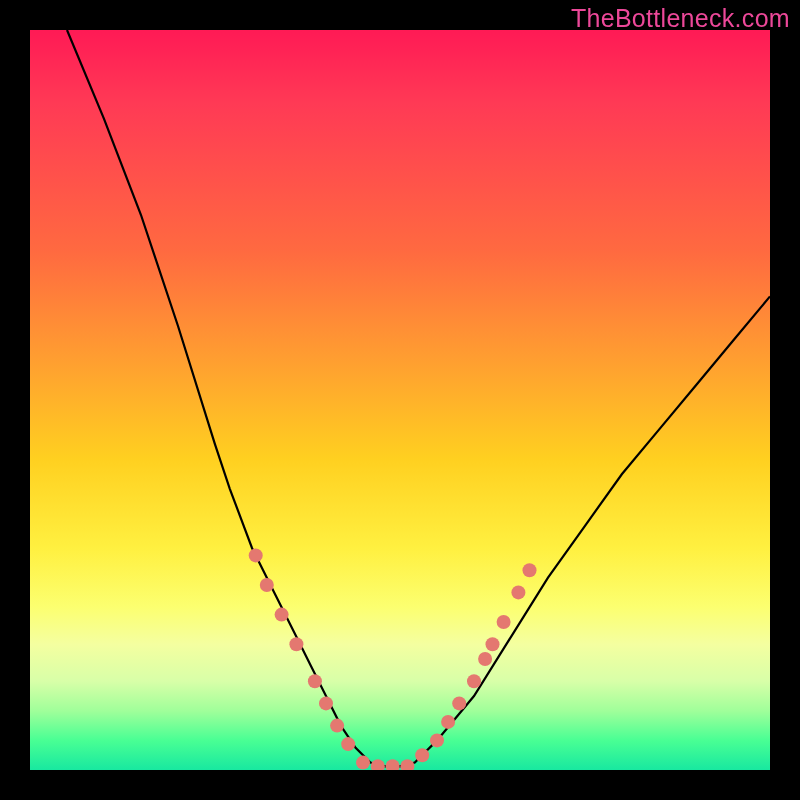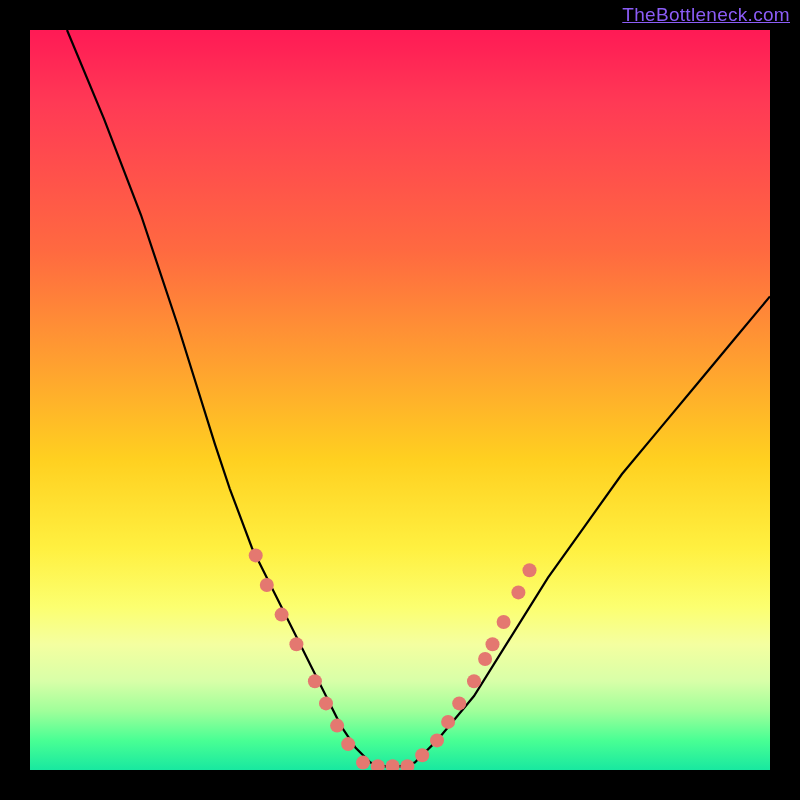--- a/index.html
+++ b/index.html
@@ -39,25 +39,24 @@
       #d8ffa8 88%,
       #a0ff9a 92%,
       #49ff94 96%,
       #18e8a0 100%
     );
   }
   .watermark {
     position: absolute;
     top: 4px;
     right: 10px;
-    color: #8b5cf6;
-    font-size: 19px;
+    color: #ec4899;
+    font-size: 25px;
     font-weight: 500;
     letter-spacing: 0.3px;
-    text-decoration: underline;
   }
   svg.curve {
     position: absolute;
     top: 0;
     left: 0;
     width: 740px;
     height: 740px;
   }
 </style>
 </head>

